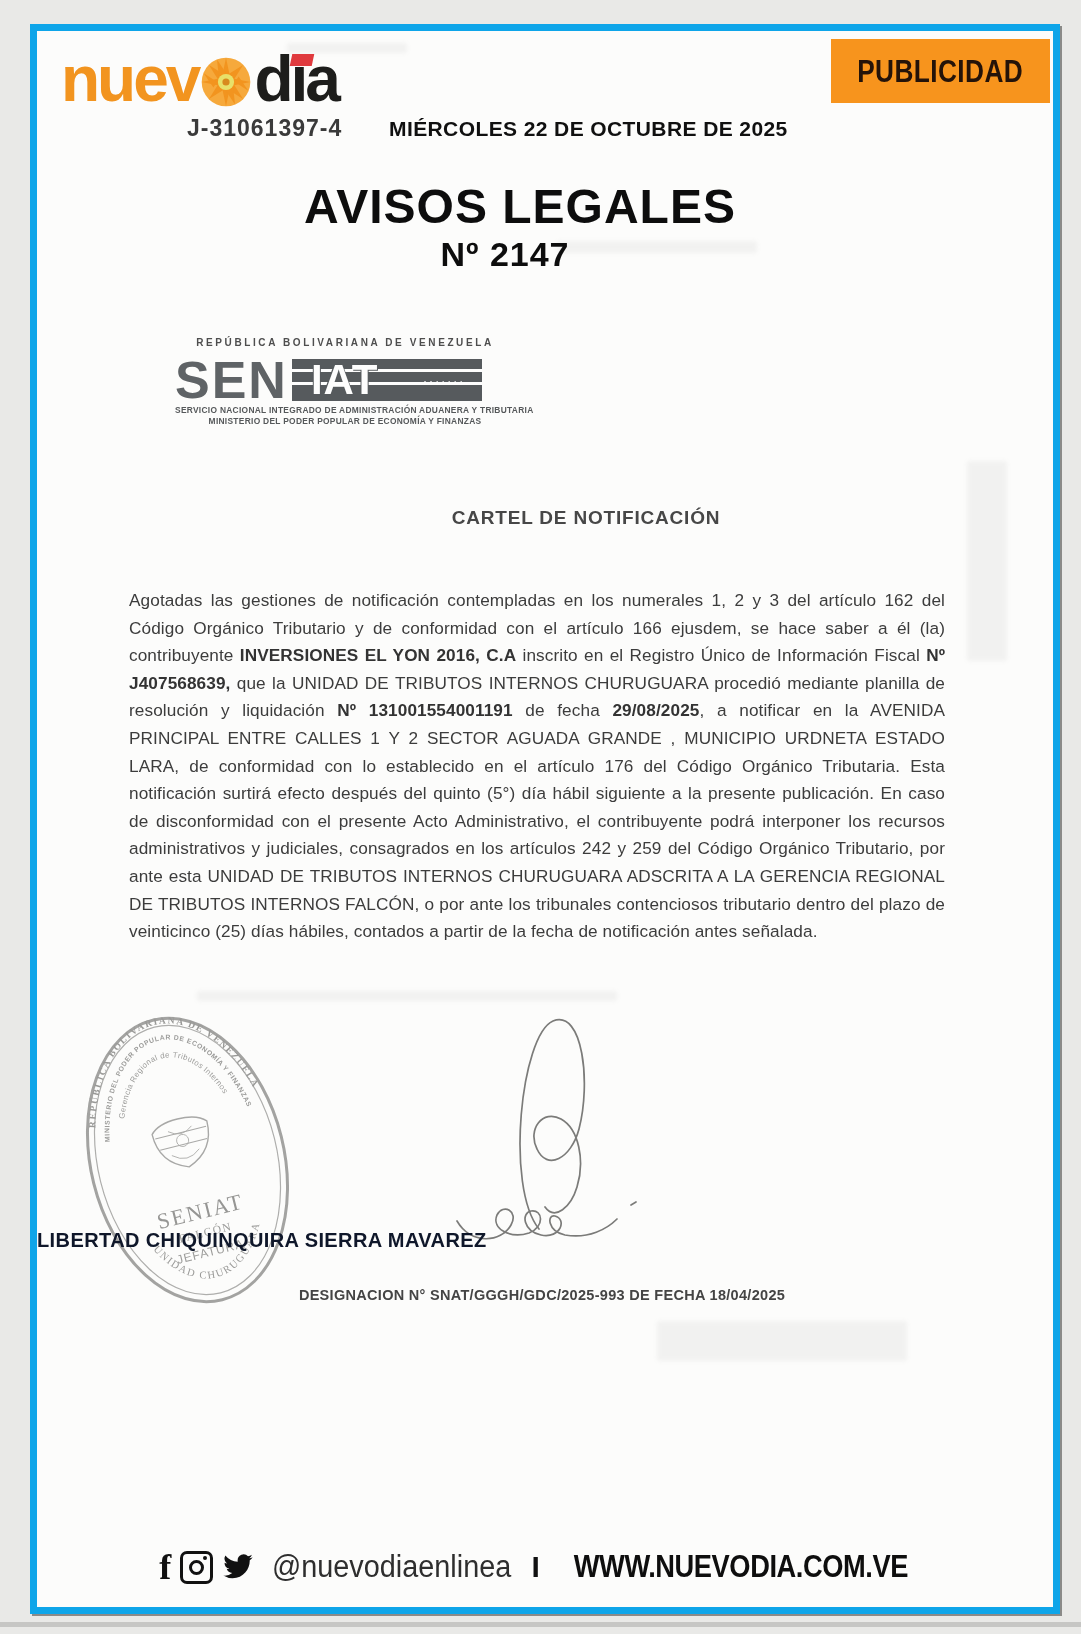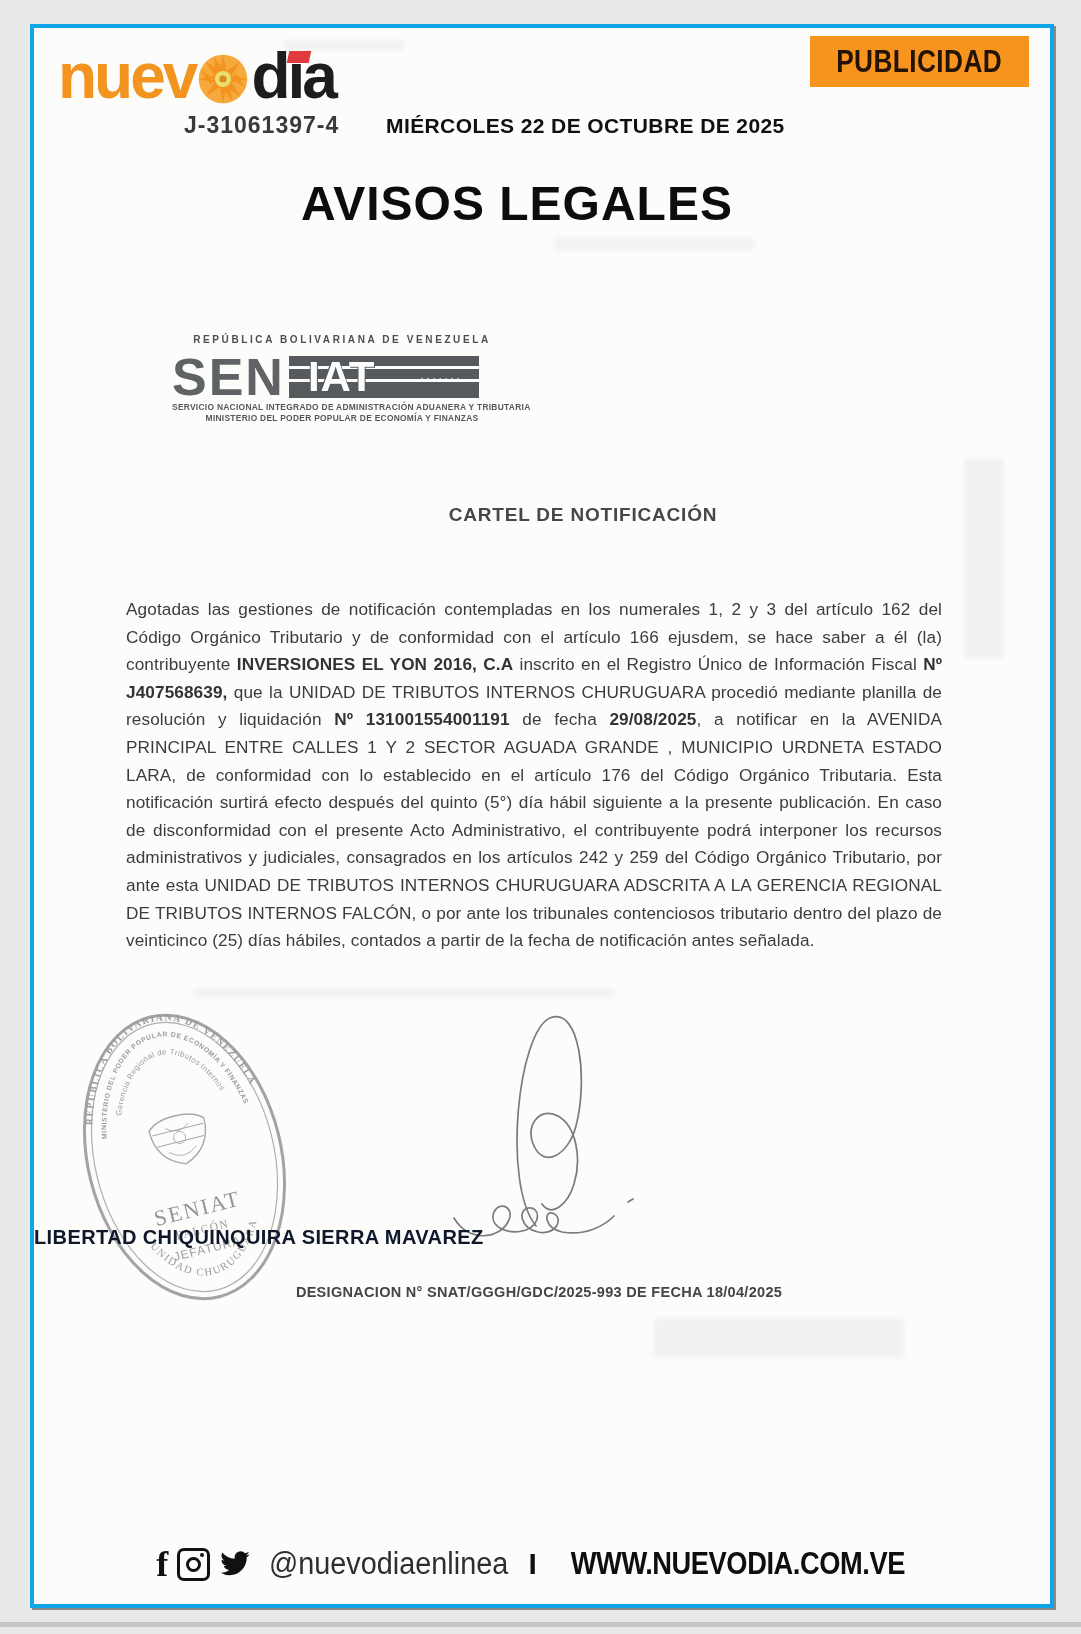--- a/index.html
+++ b/index.html
@@ -7,35 +7,35 @@
     width:1081px;height:1634px;position:relative;
     background:#e9e9e7;
     font-family:"Liberation Sans",sans-serif;
     overflow:hidden;
     -webkit-font-smoothing:antialiased;
   }
   .abs{position:absolute;}
   
   .sheet{
     left:30px;top:24px;width:1016px;height:1576px;
-    background:#fcfcfb;border:4px solid #0ea5e9;
+    background:#fcfcfb;border:7px solid #0ea5e9;
     box-shadow:2px 2px 0 #8a8a88;
   }
   .bottom-strip{left:0;top:1622px;width:1081px;height:5px;background:#c6c6c4;}
   
   .logo{left:24px;top:16px;display:flex;align-items:flex-end;line-height:1;}
   .logo .w1{font-size:64px;font-weight:800;letter-spacing:-3px;color:#F2941F;}
   .logo .sun{width:54px;height:54px;margin:0 1px 2px 1px;}
   .logo .w2{font-size:64px;font-weight:800;letter-spacing:-3px;color:#1d1d1b;}
   .logo .iwrap{position:relative;display:inline-block;}
   .logo .accent{position:absolute;left:1px;top:7px;width:22px;height:12px;background:#E03A3E;transform:skewX(-12deg);}
   .regnum{left:150px;top:84px;font-size:23px;font-weight:700;color:#3a3a3a;letter-spacing:1px;}
   .dateline{left:352px;top:86px;font-size:21px;font-weight:700;color:#101010;letter-spacing:0.4px;}
   .pubbox{
-    left:776px;top:8px;width:219px;height:51px;background:#F7941D;
+    left:794px;top:8px;width:219px;height:64px;background:#F7941D;
     display:flex;align-items:center;justify-content:center;
   }
   .pubbox span{
     font-size:32px;font-weight:800;color:#241309;letter-spacing:0.5px;
     transform:scaleX(0.82);white-space:nowrap;
   }
   
   .avisos{left:0;top:148px;width:966px;text-align:center;font-size:48px;font-weight:900;color:#0d0d0d;letter-spacing:1px;}
   .avisosnum{left:0;top:204px;width:936px;text-align:center;font-size:34px;font-weight:900;color:#0d0d0d;letter-spacing:1px;}
   
@@ -46,21 +46,21 @@
   .seniat .iatbox{position:relative;width:190px;height:42px;margin-left:4px;
      background:linear-gradient(180deg,#565a5d 0 10px,#fdfdfd 10px 13px,#565a5d 13px 23px,#fdfdfd 23px 26px,#565a5d 26px 42px);}
   .seniat .iat{position:absolute;left:19px;top:-3px;font-size:42px;font-weight:700;color:#fdfdfd;letter-spacing:1px;
      text-shadow:1px 1px 0 #565a5d,-1px -1px 0 #565a5d;}
   .seniat .dots{position:absolute;right:16px;top:14px;letter-spacing:3px;font-size:11px;color:#fdfdfd;font-weight:700;}
   .seniat .sub1,.seniat .sub2{font-size:8.4px;font-weight:700;color:#55585a;letter-spacing:0.3px;text-align:center;margin-top:3px;white-space:nowrap;}
   .seniat .sub2{margin-top:1px;}
   
   .cartel{left:66px;top:476px;width:966px;text-align:center;font-size:19px;font-weight:700;color:#474747;letter-spacing:0.8px;}
   .bodytext{
-    left:92px;top:568px;width:816px;
+    left:92px;top:556px;width:816px;
     font-size:17.2px;line-height:27.6px;color:#3c3c3c;
     text-align:justify;letter-spacing:0.1px;
   }
   .bodytext .b{font-weight:700;color:#333;}
   
   .stamp{left:48px;top:978px;width:205px;height:302px;transform:rotate(-14deg);opacity:0.9;}
   
   .sig{left:398px;top:966px;width:228px;height:258px;}
   
   .sname{left:0;top:1198px;width:1000px;font-size:20px;font-weight:700;color:#0f172a;letter-spacing:0.4px;}
@@ -118,20 +118,21 @@
     <span class="w2">d</span>
     <span class="w2 iwrap"><span class="accent"></span><span>ıa</span></span>
   </div>
   <div class="abs regnum">J-31061397-4</div>
   <div class="abs dateline">MIÉRCOLES 22  DE OCTUBRE DE 2025</div>
   <div class="abs pubbox">
     <span>PUBLICIDAD</span>
   </div>
 
   <div class="abs avisos">AVISOS LEGALES</div>
+  <div class="abs avisosnum">Nº 2147</div>
 
   <div class="abs seniat">
     <div class="rbv">REPÚBLICA BOLIVARIANA DE VENEZUELA</div>
     <div class="word">
       <span class="sen">SEN</span>
       <span class="iatbox">
         <span class="iat">IAT</span>
         <span class="dots">.......</span>
       </span>
     </div>

